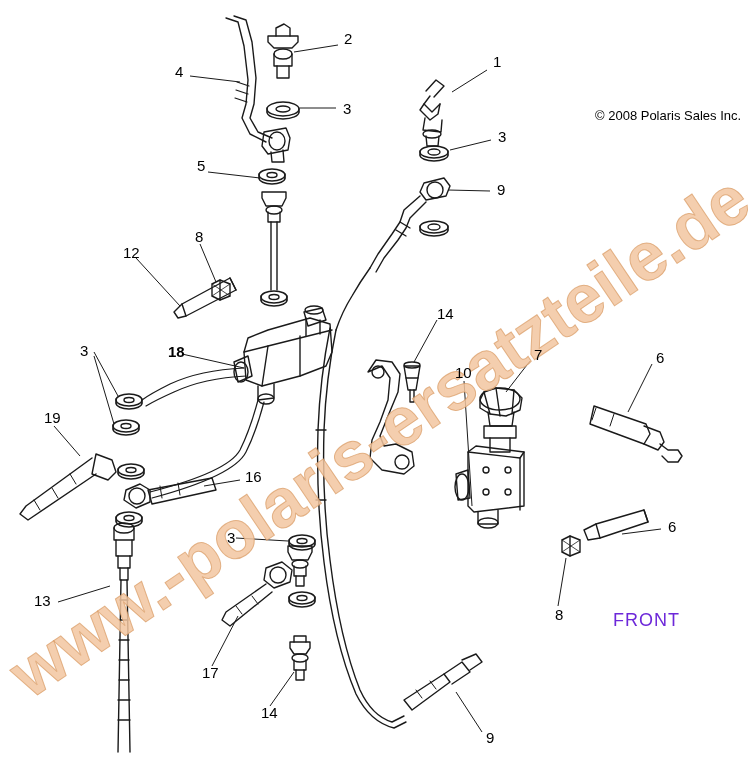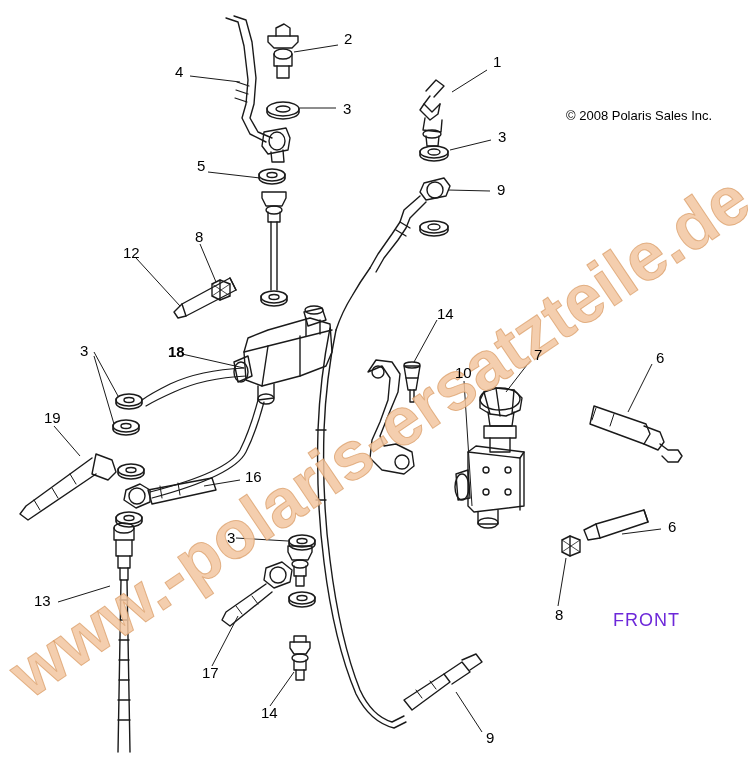--- a/index.html
+++ b/index.html
@@ -29,20 +29,21 @@
     color: #000000;
     white-space: nowrap;
     line-height: 1;
   }
   .copyright {
     position: absolute;
     font-family: "Liberation Sans", sans-serif;
     font-size: 13px;
     color: #000000;
     white-space: nowrap;
+    margin-left: 29px;
   }
   .front-label {
     position: absolute;
     font-family: "Liberation Sans", sans-serif;
     font-size: 18px;
     color: #6d28d9;
     letter-spacing: 1px;
     white-space: nowrap;
   }
   .watermark {

